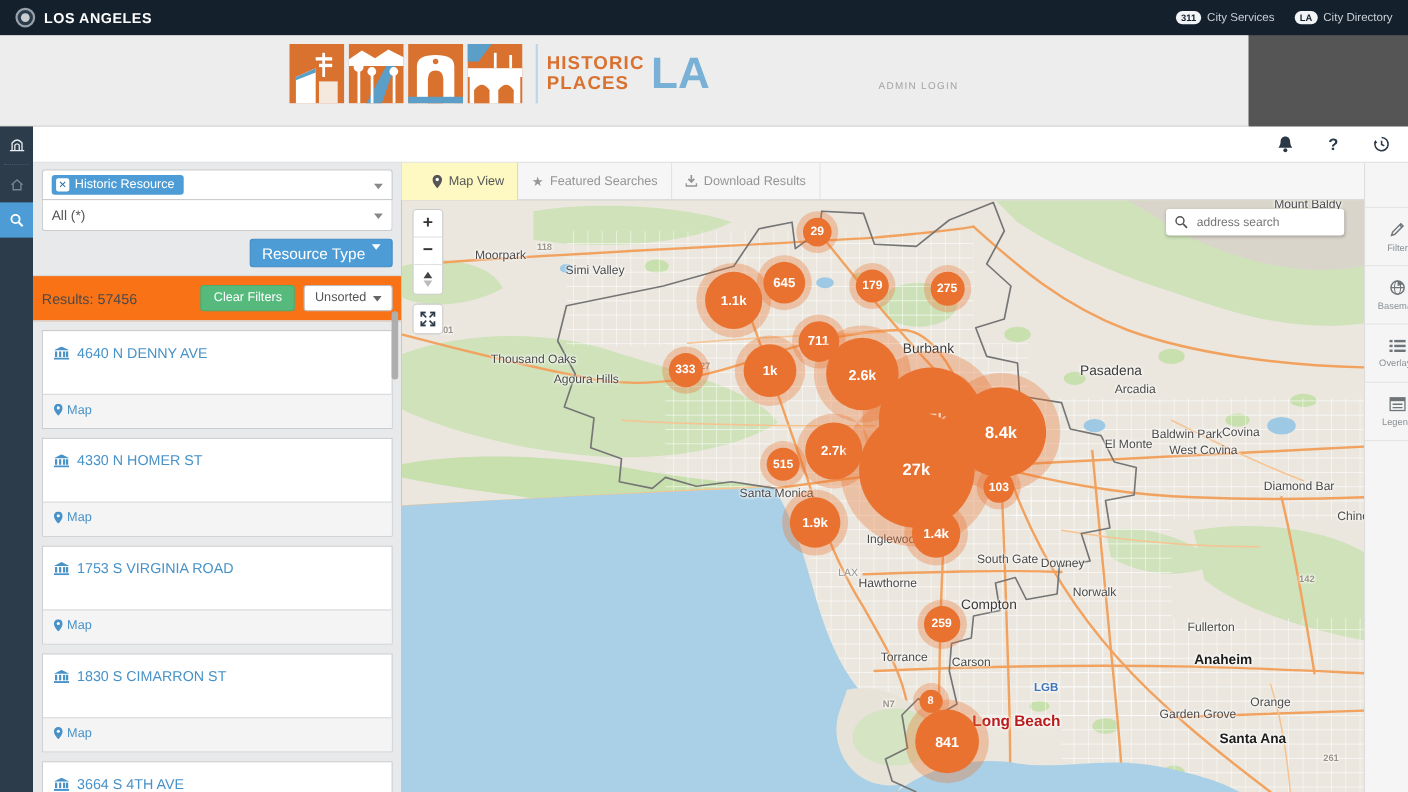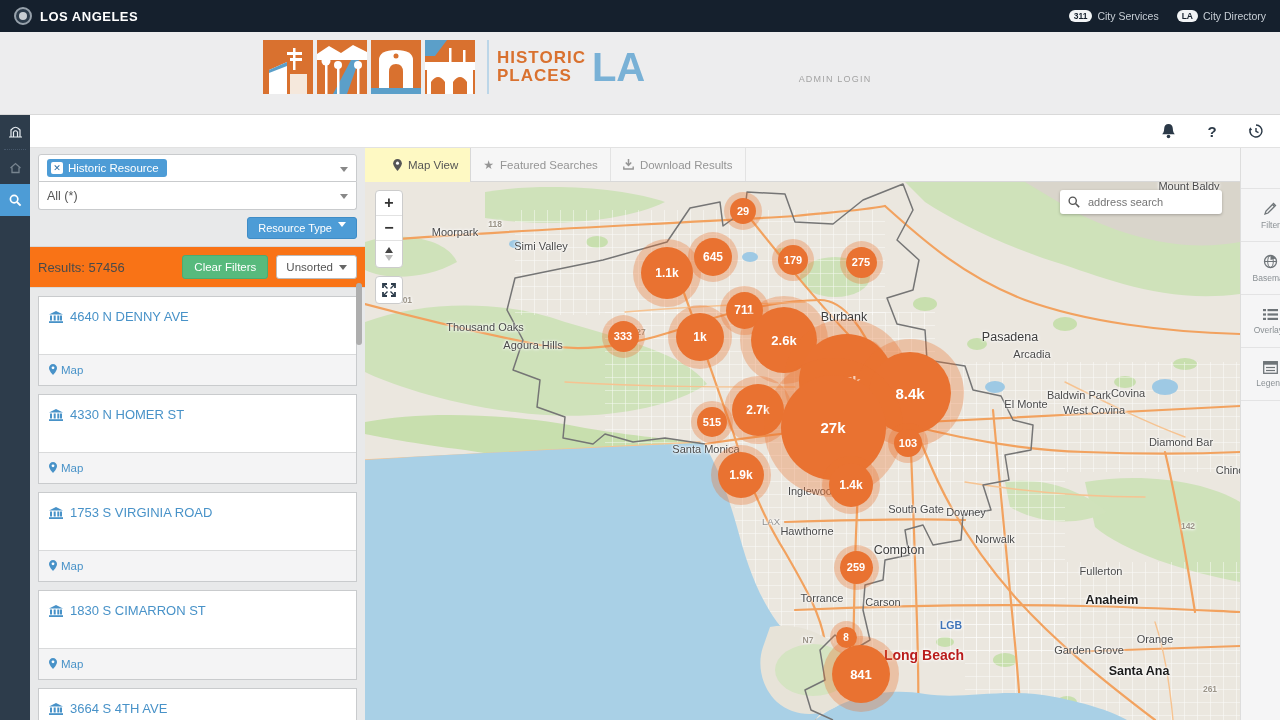--- a/index.html
+++ b/index.html
@@ -14,21 +14,21 @@
   .seal{width:18px;height:18px;border-radius:50%;border:2px solid #97a1ab;background:#2c3b4a;
         box-sizing:border-box;position:relative;}
   .seal::after{content:"";position:absolute;inset:3px;border-radius:50%;background:#c8cdd2;}
   .tb-city{color:#fff;font-size:13px;font-weight:bold;letter-spacing:.5px;}
   .tb-right{display:flex;align-items:center;gap:18px;}
   .tb-link{display:flex;align-items:center;gap:5px;color:#c7ced5;font-size:10.5px;cursor:pointer;}
   .tb-badge{background:#f2f4f6;color:#15202d;font-size:8.5px;font-weight:bold;border-radius:8px;
             padding:1.5px 5px;line-height:1;}
 
   
-  .header{top:32px;left:0;width:1280px;height:83px;background:#ededee;border-bottom:1px solid #d9d9d9;box-sizing:border-box;}
+  .header{top:32px;left:0;width:1135px;height:83px;background:#ededee;border-bottom:1px solid #d9d9d9;box-sizing:border-box;}
   .logo{left:263px;top:8px;display:flex;gap:4px;align-items:flex-start;}
   .tile{width:50px;height:54px;}
   .logo-txt{display:flex;align-items:flex-start;margin-left:8px;border-left:2px solid #bcd6e8;padding-left:8px;height:54px;}
   .lt-words{display:flex;flex-direction:column;justify-content:center;height:54px;}
   .lt-words span{font-size:17px;font-weight:800;color:#d9712f;letter-spacing:1px;line-height:1.05;}
   .lt-la{font-size:40px;font-weight:800;color:#79b1d6;line-height:54px;margin-left:6px;}
   .logo-sub{left:263px;top:86px;font-size:12px;color:#5f9ec7;letter-spacing:3.6px;white-space:nowrap;}
   .admin{left:0;top:36px;width:1280px;text-align:center;}
   .admin span{margin-left:390px;font-size:9px;color:#a3a3a3;letter-spacing:1.2px;}
   .nav{left:770px;top:85px;display:flex;gap:34px;align-items:center;}
@@ -52,21 +52,21 @@
   .left-panel{top:148px;left:30px;width:335px;height:572px;background:#e8e9ea;overflow:hidden;}
   .sel{margin:0 8px;background:#fff;border:1px solid #c9cbcd;height:28px;display:flex;align-items:center;
        padding:0 8px;box-sizing:border-box;cursor:pointer;position:relative;}
   .sel:first-child{margin-top:6px;border-radius:3px 3px 0 0;}
   .sel+.sel{border-top:none;border-radius:0 0 3px 3px;}
   .sel .sel-caret{position:absolute;right:8px;top:12px;width:0;height:0;border-left:4px solid transparent;border-right:4px solid transparent;border-top:5px solid #888;}
   .tag{background:#4d9cd6;color:#fff;font-size:11.5px;border-radius:3px;padding:3px 8px 3px 4px;display:flex;align-items:center;gap:5px;}
   .tag-x{background:#fff;color:#2d6da3;width:12px;height:12px;border-radius:2px;font-size:9px;line-height:12px;text-align:center;font-weight:bold;cursor:pointer;}
   .sel-val{font-size:12.5px;color:#555;}
   .type-row{padding:7px 8px;display:flex;justify-content:flex-end;border-bottom:1px solid #d7d8d9;}
-  .btn-blue{background:#4d9cd6;border:1px solid #3f8cc6;color:#fff;font-size:11px;border-radius:3px;
+  .btn-blue{background:#4d9cd6;border:1px solid #3f8cc6;color:#fff;font-size:14px;border-radius:3px;
             padding:4px 10px;display:flex;gap:6px;cursor:pointer;}
   .btn-blue .sel-caret2{width:0;height:0;border-left:4px solid transparent;border-right:4px solid transparent;border-top:5px solid #fff;}
   .results-row{padding:8px 8px;display:flex;align-items:center;gap:8px;border-bottom:1px solid #d7d8d9;background:#f97316;}
   .results-count{font-size:13px;color:#4a4a4a;flex:1;}
   .btn-green{background:#57ba7d;border:1px solid #4cab71;color:#fff;font-size:11.5px;border-radius:3px;padding:5px 11px;cursor:pointer;}
   .btn-white{background:#fff;border:1px solid #bbb;color:#555;font-size:11.5px;border-radius:3px;padding:5px 9px;display:flex;gap:6px;align-items:center;cursor:pointer;}
   .btn-white .sel-caret2{width:0;height:0;border-left:4px solid transparent;border-right:4px solid transparent;border-top:5px solid #666;}
   .result-list{padding:8px;}
   .card{background:#fff;border:1px solid #c9cbcd;margin-bottom:8px;}
   .card-title{padding:12px 10px 8px;display:flex;gap:7px;align-items:center;color:#4892c8;font-size:13px;cursor:pointer;}

